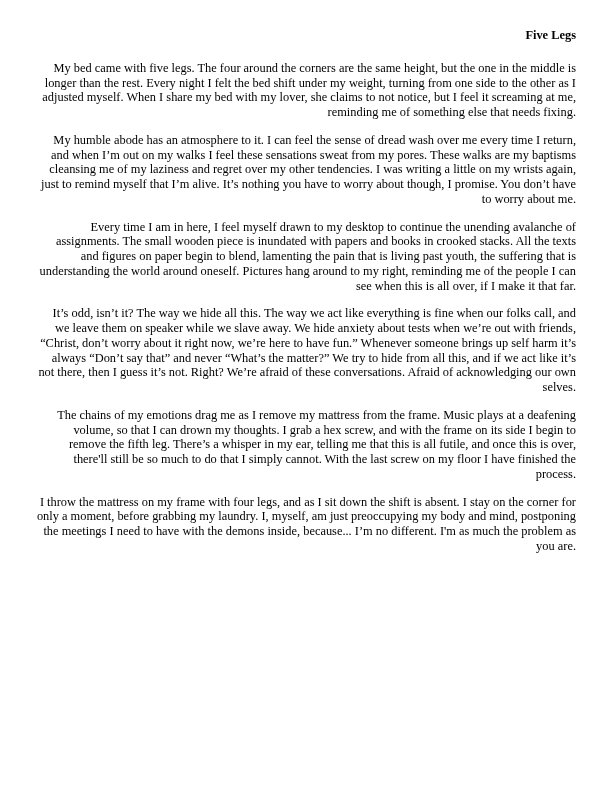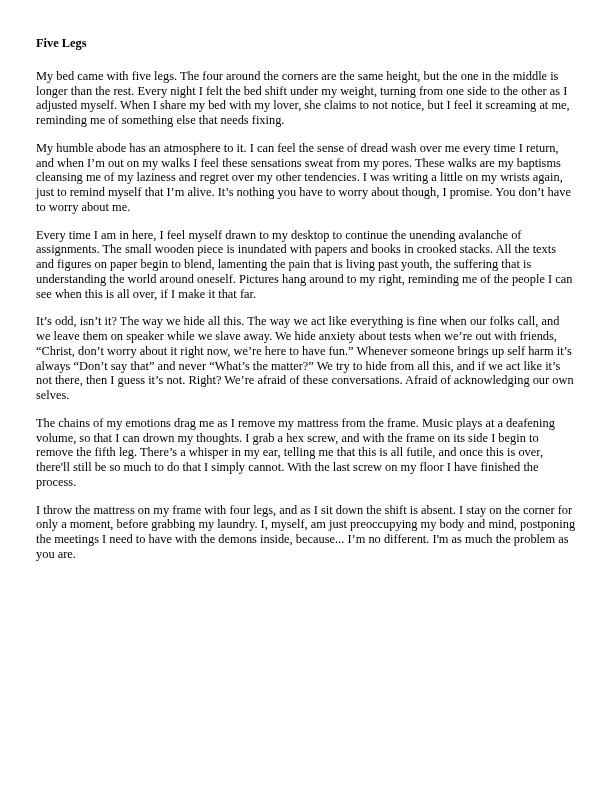--- a/index.html
+++ b/index.html
@@ -9,27 +9,27 @@
   }
   body {
     width: 612px;
     height: 792px;
     overflow: hidden;
   }
   .page {
     box-sizing: border-box;
     width: 612px;
     height: 792px;
-    padding: 36px 36px 0 36px;
+    padding: 28px 36px 0 36px;
     background: #ffffff;
     color: #000000;
     font-family: "Liberation Serif", "DejaVu Serif", serif;
     font-size: 12.4px;
     line-height: 14.75px;
-    text-align: left;
+    text-align: right;
   }
   .doc-title {
     font-size: 12.4px;
     font-weight: bold;
     margin: 0 0 18px 0;
     line-height: 14.75px;
   }
   .doc-paragraph {
     margin: 0 0 13px 0;
   }

